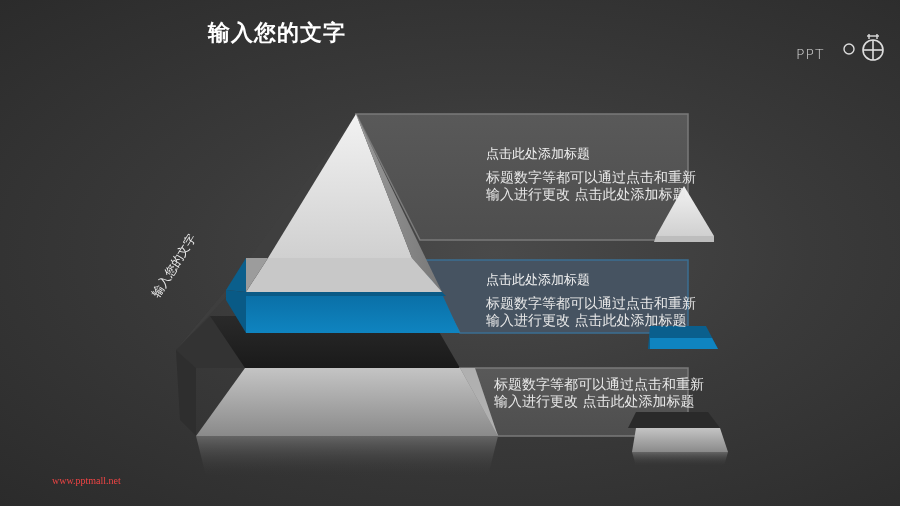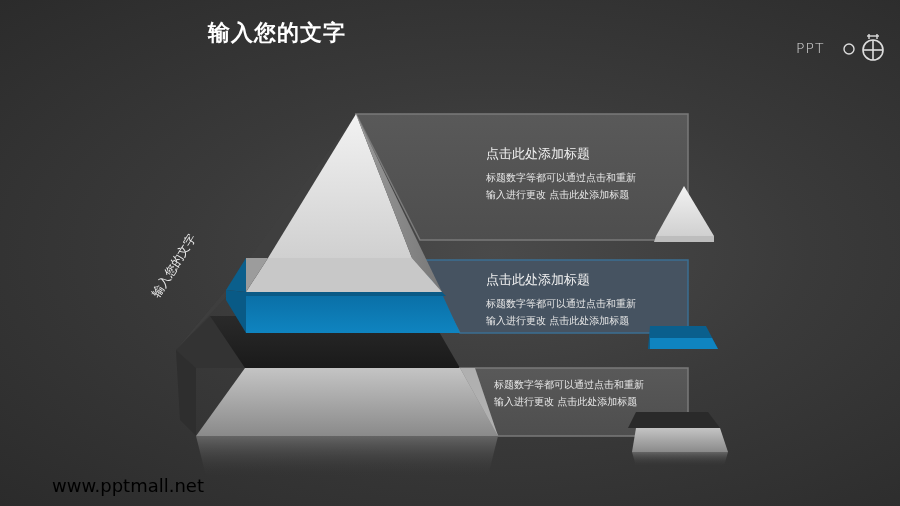--- a/index.html
+++ b/index.html
@@ -1,27 +1,27 @@
 <!DOCTYPE html>
 <html><head>
 <meta charset="utf-8">
 <style>
   html, body { margin:0; padding:0; }
   body { width:900px; height:506px; overflow:hidden; position:relative;
     background: radial-gradient(ellipse at 55% 50%, #4a4a4a 0%, #3a3a3a 45%, #2b2b2b 100%);
     font-family: "DejaVu Sans", "Liberation Sans", sans-serif; color:#fff; }
   .abs { position:absolute; }
   .title { left:208px; top:18px; font-size:22px; font-weight:bold; letter-spacing:1px; color:#fff; }
-  .logo { left:796px; top:34px; display:flex; align-items:center; gap:17px; color:#ddd; }
+  .logo { left:796px; top:34px; display:flex; align-items:flex-end; gap:17px; color:#ddd; }
   .logo-text { font-size:14px; font-family:"DejaVu Sans", sans-serif; letter-spacing:1px; font-weight:200; }
-  .footer { left:52px; top:475px; font-size:18px; color:#000000; }
+  .footer { left:52px; top:475px; font-size:10px; color:#ef4444;font-family:Liberation Serif, serif; }
   svg.scene { position:absolute; left:0; top:0; }
   .panel-text { position:absolute; color:#f2f2f2; }
   .pt-head { font-size:13px; margin-bottom:6px;font-family:Liberation Mono, monospace; }
-  .pt-line { font-size:10px; line-height:17px; color:#e8e8e8; white-space:nowrap; }
+  .pt-line { font-size:14px; line-height:17px; color:#e8e8e8; white-space:nowrap; }
   .rot-label { left:148px; top:292px; font-size:12px; color:#eee; transform: rotate(-58deg); transform-origin: left top; white-space:nowrap; }
 </style>
 </head>
 <body>
 
 <svg class="scene" width="900" height="506" viewBox="0 0 900 506">
   <defs>
     <linearGradient id="gTopFace" x1="0" y1="0" x2="0" y2="1">
       <stop offset="0" stop-color="#f2f2f2"></stop>
         <stop offset="1" stop-color="#d0d0d0"></stop>

